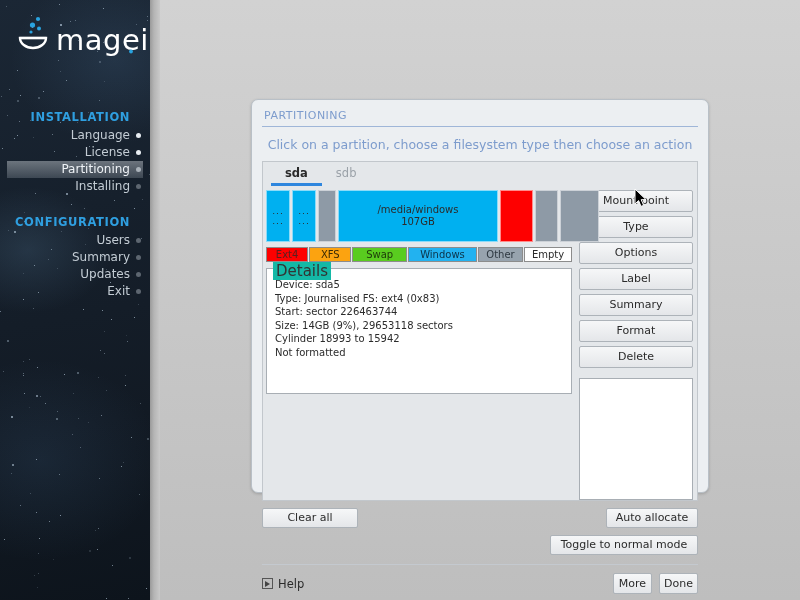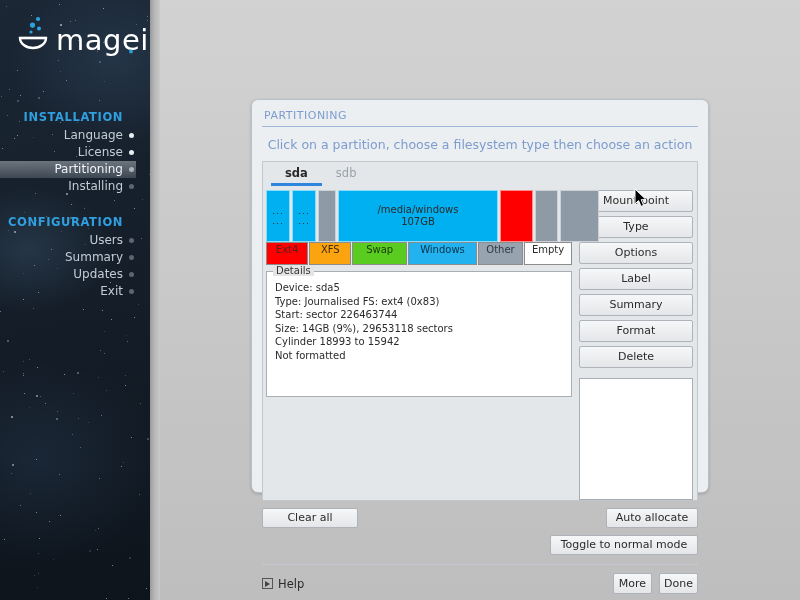--- a/index.html
+++ b/index.html
@@ -34,21 +34,21 @@
   }
   .star {
     position: absolute; background: #cfe4f5; border-radius: 50%;
     width: 1px; height: 1px; opacity: .5;
   }
 
   
   #logo { position: absolute; left: 14px; top: 14px; width: 140px; height: 46px; }
 
   
-  #nav { position: absolute; left: 0; top: 108px; width: 136px; }
+  #nav { position: absolute; left: 7px; top: 108px; width: 136px; }
   .nav-head {
     color: #2f9fe0; font-size: 11.5px; font-weight: bold;
     letter-spacing: .6px; text-align: right;
     padding-right: 13px; height: 19px; line-height: 19px;
   }
   .nav-item {
     position: relative; height: 17px; line-height: 17px;
     text-align: right; padding-right: 13px;
     color: #c3ccd4; font-size: 12px;
   }
@@ -107,36 +107,36 @@
   #partbar { display: flex; height: 52px; gap: 2px; }
   .seg {
     position: relative; font-size: 9px; color: #2b2b2b;
     display: flex; flex-direction: column;
     align-items: center; justify-content: center;
     overflow: hidden; border: 1px solid rgba(255,255,255,0.55);
   }
   .seg .dots { font-size: 9px; line-height: 10px; letter-spacing: 1px; }
   .seg .lbl { font-size: 10px; line-height: 12px; text-align: center; }
 
-  #legend { display: flex; gap: 1px; height: 23px; }
+  #legend { display: flex; gap: 1px; margin-top: 5px; height: 15px; }
   .leg {
     font-size: 10px; line-height: 13px; text-align: center;
     border: 1px solid #8c8c8c; color: #3a3a3a;
   }
 
   
   #details {
     margin-top: 6px; margin-bottom: 4px;
     border: 1px solid #a8aeb4; background: #ffffff;
     height: 126px; position: relative; padding: 9px 8px 0 8px;
   }
   #details-legendlbl {
     position: absolute; left: 6px; top: -7px;
-    background: #e5e5e5; padding: 0 3px;
-    font-size: 10px; color: #333;
+    background: #14b8a6; padding: 0 3px;
+    font-size: 15px; color: #333;
   }
   #details-lines { font-size: 10px; line-height: 13.6px; color: #2b2b2b; }
 
   
   #bar-right {
     flex: 1; padding: 4px 4px 0 4px;
     display: flex; flex-direction: column; gap: 4px;
   }
   .btn {
     background: linear-gradient(180deg, #f6f7f8 0%, #e4e6e9 100%);

